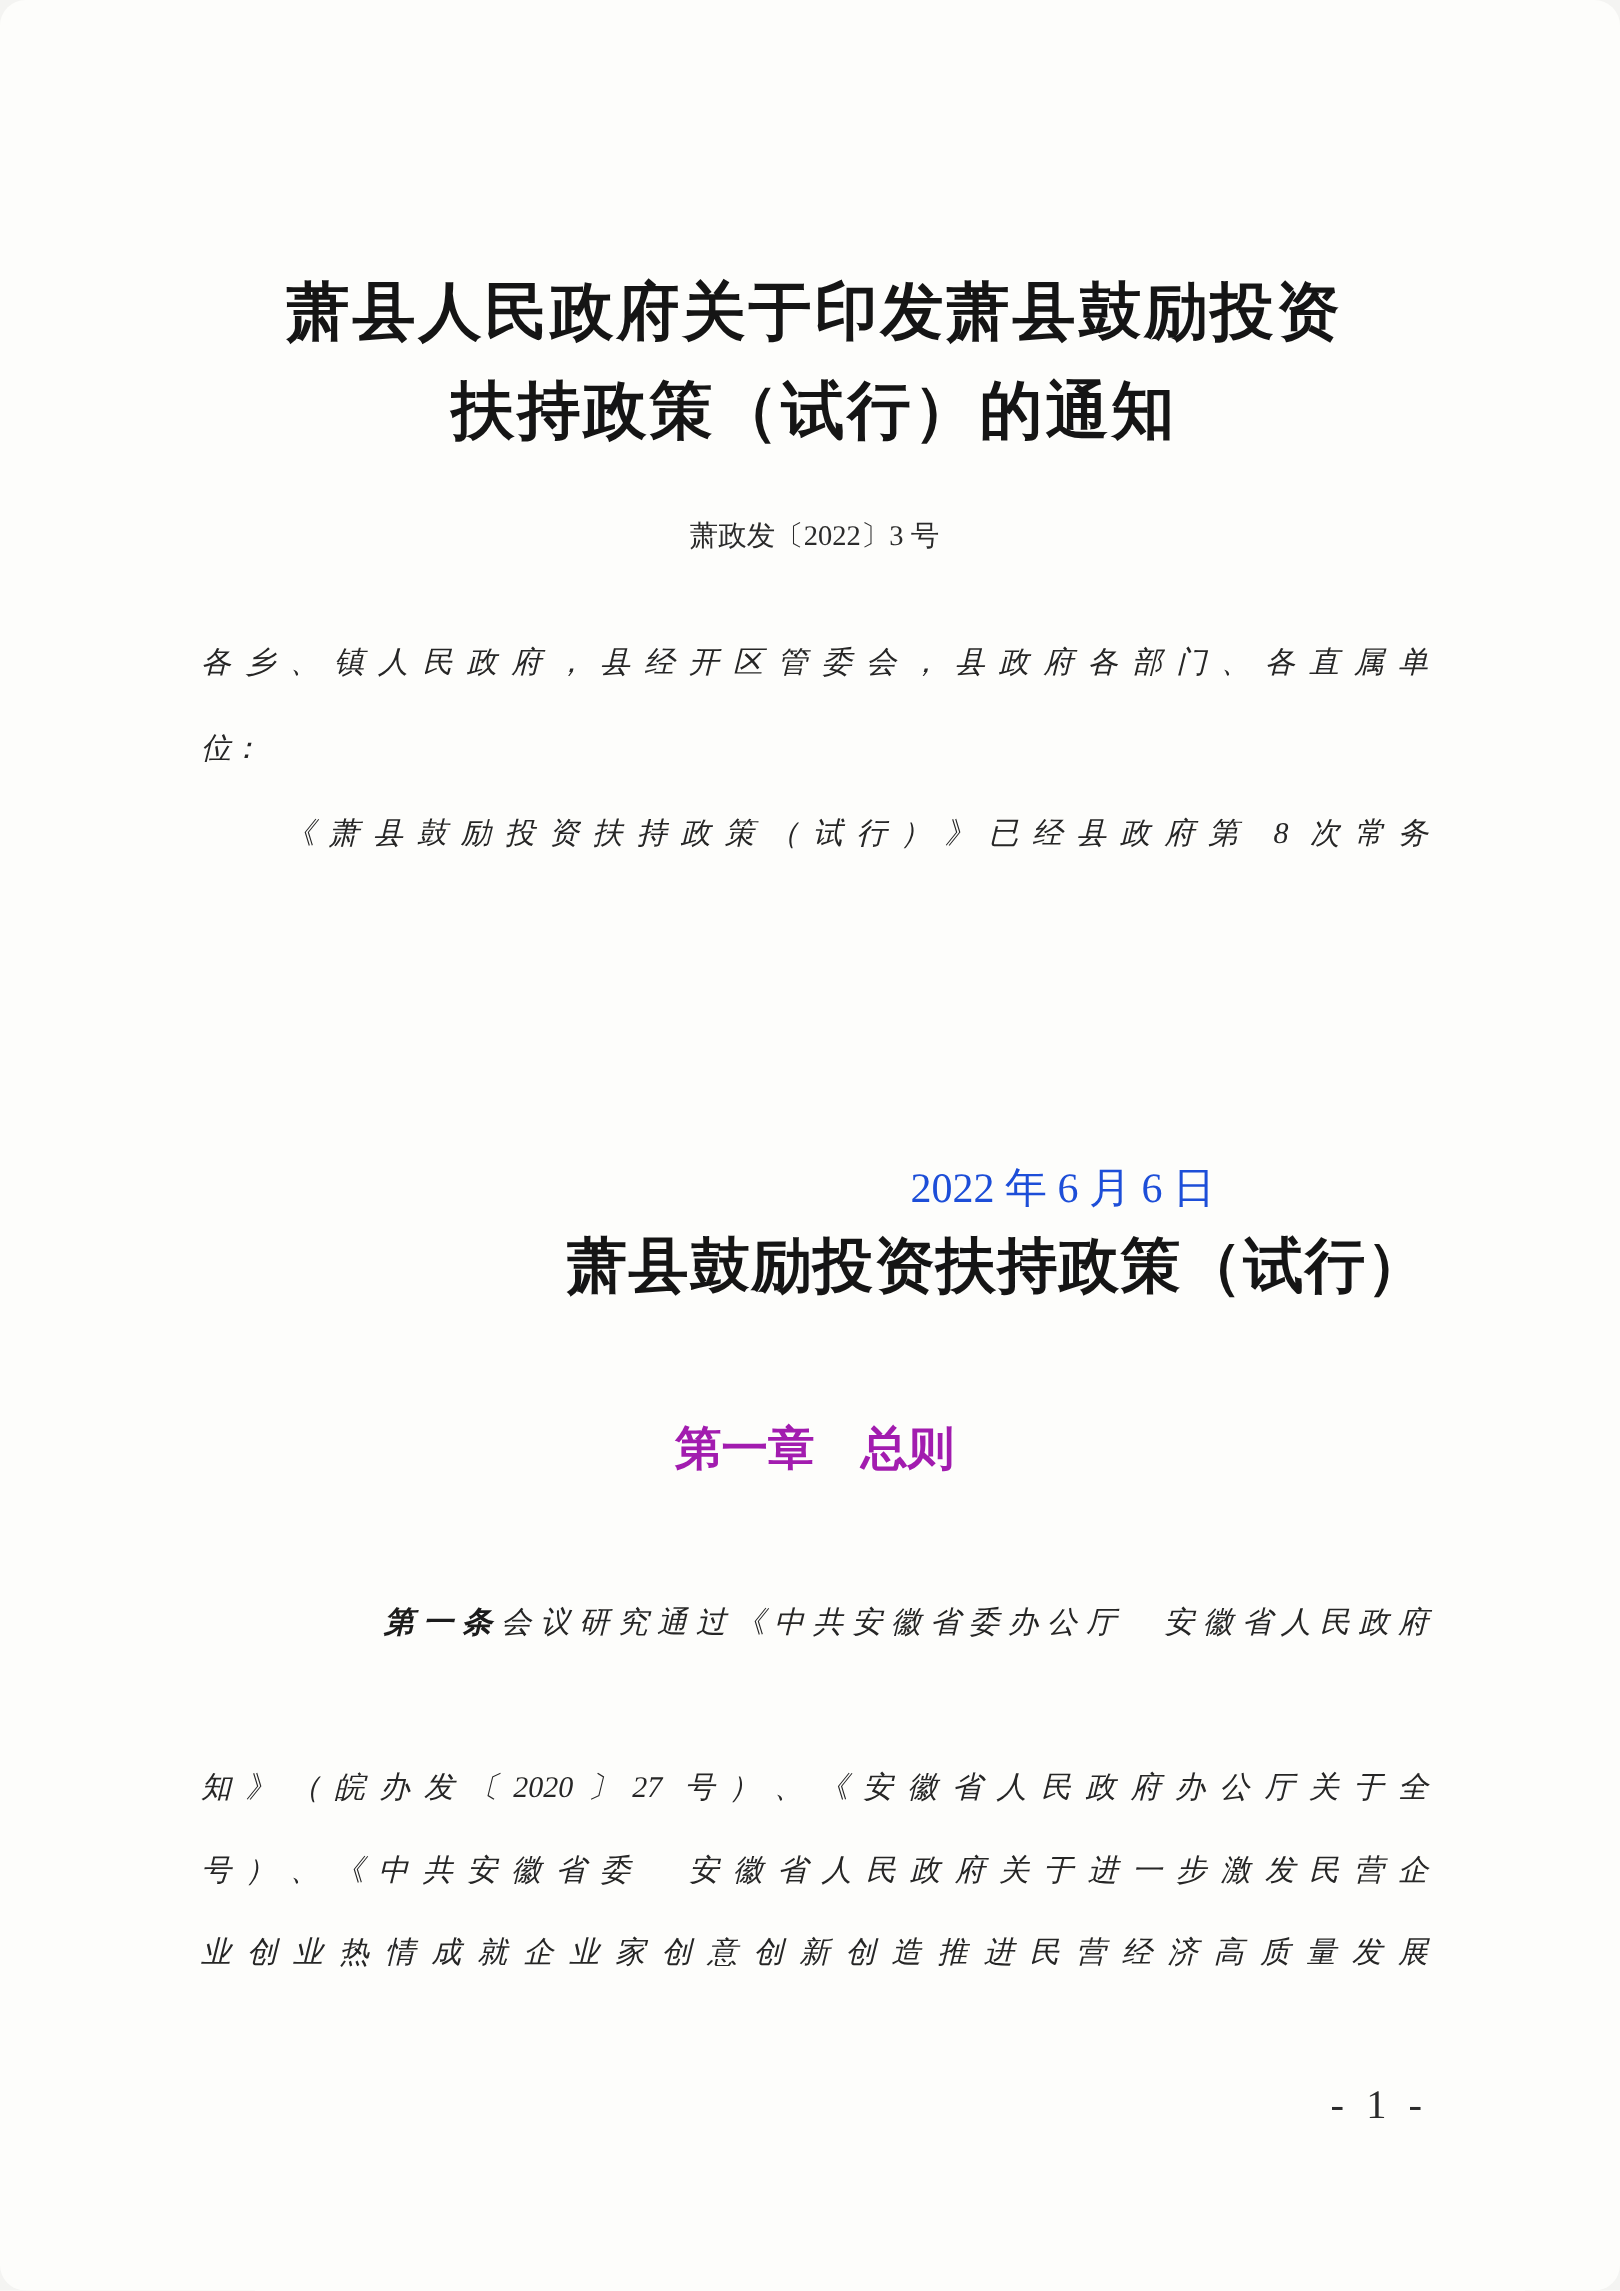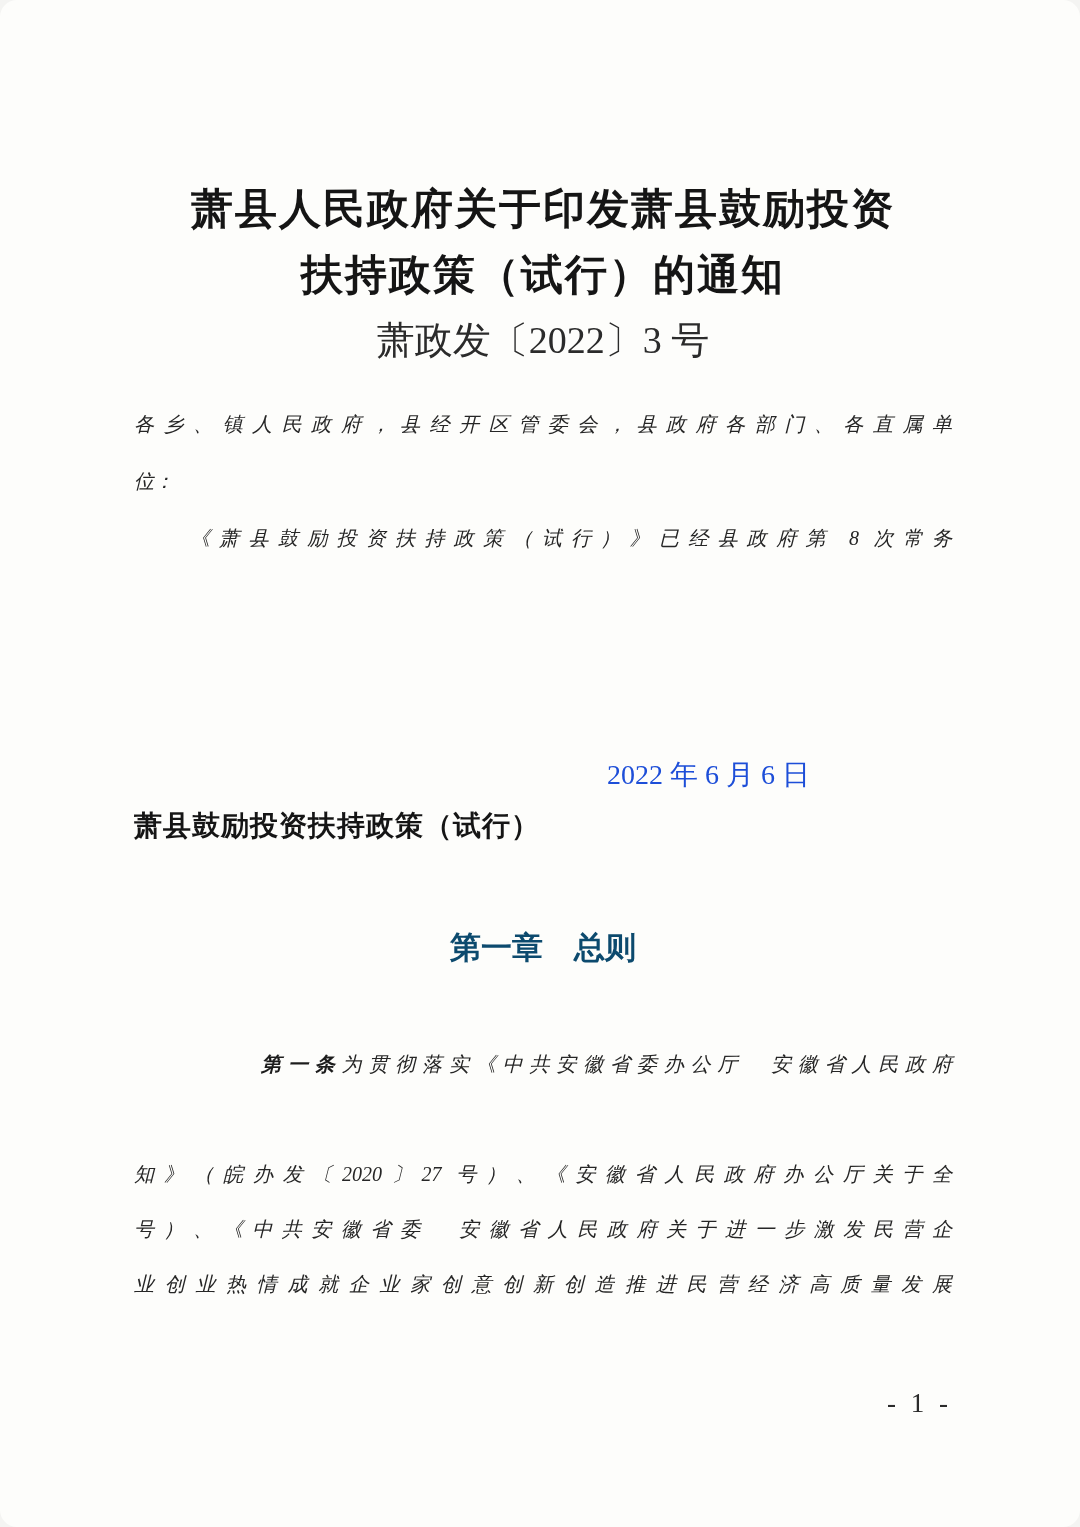--- a/index.html
+++ b/index.html
@@ -23,22 +23,22 @@
     margin: 0;
     font-size: 42px;
     line-height: 66px;
     font-weight: 700;
     text-align: center;
     color: #151515;
     letter-spacing: 2px;
   }
   .doc-title .t-line { display: block; }
   .doc-number {
-    margin-top: 12px;
-    font-size: 38px;
+    margin-top: 30px;
+    font-size: 19px;
     line-height: 40px;
     text-align: center;
     color: #2b2b2b;
   }
   .para { margin: 0; }
   .salutation { margin-top: 36px; }
   .line {
     font-size: 20px;
     line-height: 57px;
     text-align: justify;
@@ -53,35 +53,35 @@
   .date-line {
     margin-top: 187px;
     font-size: 28px;
     line-height: 42px;
     text-align: right;
     padding-right: 142px;
     color: #1d4ed8;
   }
   .policy-title {
     margin: 0;
-    font-size: 28px;
+    font-size: 40px;
     line-height: 60px;
     font-weight: 700;
-    text-align: left;
+    text-align: right;
     color: #151515;
     letter-spacing: 1px;
   }
   .chapter-heading {
     margin: 70px 0 0 0;
     font-family: "Liberation Sans", "DejaVu Sans", sans-serif;
     font-size: 31px;
     line-height: 44px;
     font-weight: 700;
     text-align: center;
-    color: #0c4a6e;
+    color: #a21caf;
   }
   .article { margin-top: 12px; }
   .article-label {
     font-weight: 700;
     color: #1c1c1c;
   }
   .page-number {
     position: absolute;
     top: 1383px;
     right: 128px;
@@ -113,21 +113,21 @@
   </div>
 
   <div class="date-line">2022 年 6 月 6 日</div>
 
   <h2 class="policy-title">萧县鼓励投资扶持政策（试行）</h2>
 
   <h3 class="chapter-heading">第一章　总则</h3>
 
   <div class="para article">
     <div class="line article-line indent">
-      <span class="article-label">第一条</span><span>为贯彻落实《中共安徽省委办公厅　安徽省人民政府</span>
+      <span class="article-label">第一条</span><span>会议研究通过《中共安徽省委办公厅　安徽省人民政府</span>
     </div>
     <div class="line article-line">知》（皖办发〔2020〕27 号）、《安徽省人民政府办公厅关于全</div>
     <div class="line article-line">号）、《中共安徽省委　安徽省人民政府关于进一步激发民营企</div>
     <div class="line article-line">业创业热情成就企业家创意创新创造推进民营经济高质量发展</div>
   </div>
 
   <div class="page-number">- 1 -</div>
 
 </div>
 

